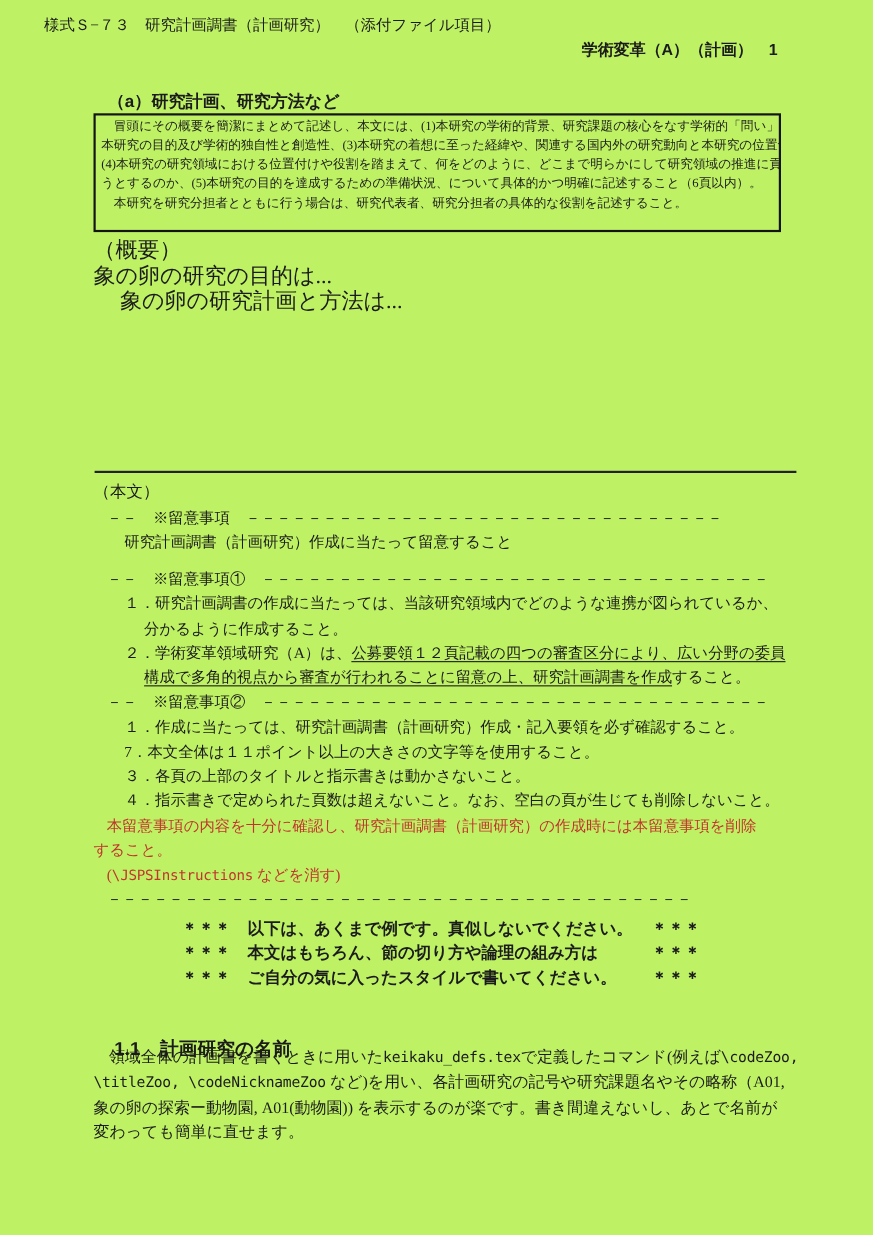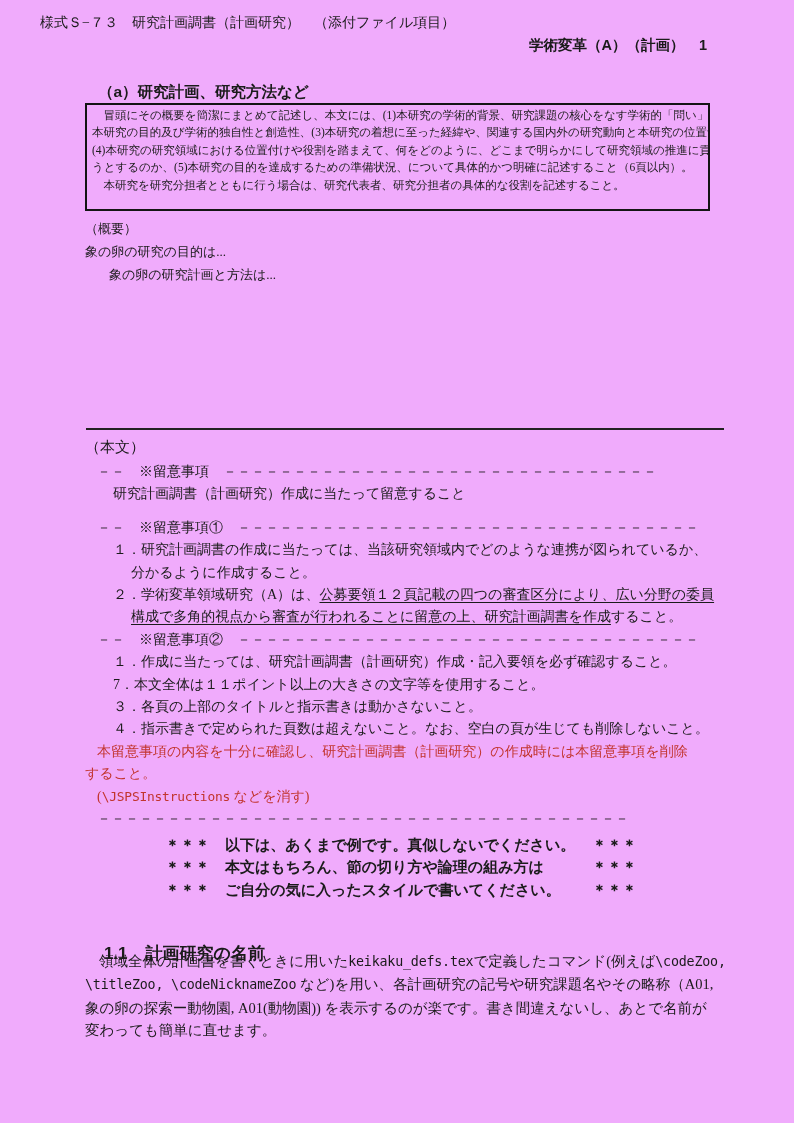--- a/index.html
+++ b/index.html
@@ -7,40 +7,40 @@
     --sans: "Liberation Sans", "DejaVu Sans", sans-serif;
     --mono: "DejaVu Sans Mono", "Liberation Mono", monospace;
     --ink: #1b1b1b;
     --red: #c2352e;
   }
   html,body{margin:0;padding:0;background:#ffffff;}
   .page{
     position:relative;
     width:794px;height:1123px;
     margin:0 auto;
-    background:#f0abfc;
+    background:#bef264;
     font-family:var(--serif);
     color:var(--ink);
     overflow:hidden;
   }
   
   .hdr-left{position:absolute;left:40px;top:14px;font-size:14px;white-space:pre;}
   .hdr-right{position:absolute;right:87px;top:36px;font-size:14.5px;font-weight:bold;font-family:var(--sans);white-space:pre;}
   
   .sec-a-heading{position:absolute;left:98px;top:82px;font-size:15.5px;font-weight:bold;font-family:var(--sans);white-space:pre;}
   
   .inst-box{
     position:absolute;left:85px;top:103px;width:625px;height:108px;
     box-sizing:border-box;border:2px solid #141414;
     padding:2px 5px;overflow:hidden;
   }
   .inst-box .bline{font-size:11.5px;line-height:17.4px;white-space:pre;}
   
   .overview{position:absolute;left:85px;top:217px;}
-  .ov-line{font-size:13px;line-height:23px;white-space:pre;}
+  .ov-line{font-size:20px;line-height:23px;white-space:pre;}
   .ov-line.indent{margin-left:24px;}
   
   .rule{position:absolute;left:86px;top:428px;width:638px;height:2.4px;background:#222;}
   
   .body-label{position:absolute;left:85px;top:438px;font-size:15px;white-space:pre;}
   
   .notice{position:absolute;left:85px;top:461px;width:660px;}
   .tline{font-size:14px;line-height:22.4px;white-space:pre;}
   .tline.blank{height:11px;line-height:11px;}
   .ind0{margin-left:0;}

